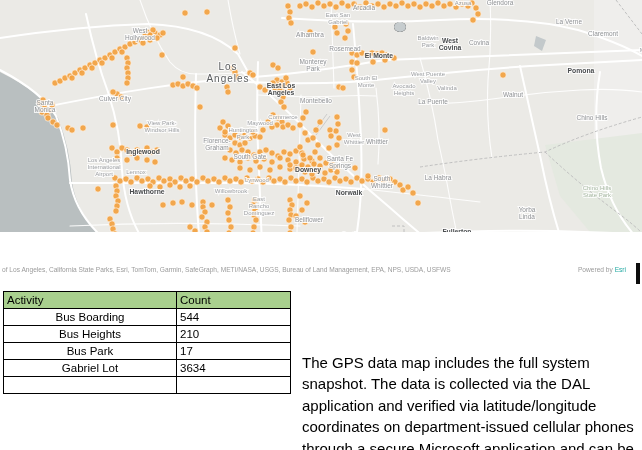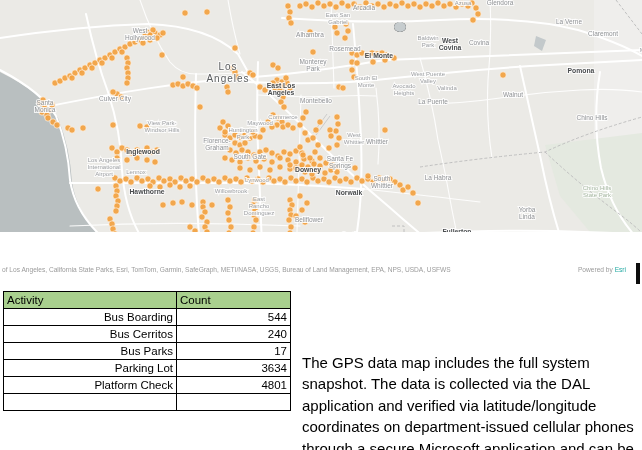--- a/index.html
+++ b/index.html
@@ -20,23 +20,23 @@
         justify-content:space-between;background:#fff;white-space:nowrap;}
   .attr .powered{margin-right:10px;}
   .esri-link{color:#24aaa3;}
   .caret{position:absolute;left:636px;top:263px;width:4px;height:21px;background:#0d0d0d;}
   
   table.activity{position:absolute;left:3px;top:291px;border-collapse:collapse;
         font-size:11.5px;color:#000;table-layout:fixed;}
   table.activity th,table.activity td{border:1px solid #000;height:16px;line-height:16px;
         padding:0 3px;overflow:hidden;white-space:nowrap;}
   table.activity th{background:#A9D08E;text-align:left;font-weight:normal;}
-  table.activity td.c-act{width:166px;text-align:right;}
+  table.activity td.c-act{width:166px;text-align:center;}
   table.activity td.c-cnt,table.activity th.c-cnt{width:107px;}
-  table.activity td.c-cnt{text-align:right;margin-left:38px;}
+  table.activity td.c-cnt{margin-left:38px;}
   table.activity th.c-act{width:166px;}
   
   .para{position:absolute;left:302px;top:352px;width:345px;font-size:15px;
         line-height:21.4px;color:#000;}
   .para div{white-space:nowrap;}
 </style>
 </head>
 <body>
 
 <div class="page">
@@ -593,34 +593,30 @@
         <th class="c-act">Activity</th>
         <th class="c-cnt">Count</th>
       </tr>
     </thead>
     <tbody>
       <tr>
         <td class="c-act">Bus Boarding</td>
         <td class="c-cnt">544</td>
       </tr>
       <tr>
-        <td class="c-act">Bus Cerritos</td>
-        <td class="c-cnt">240</td>
+        <td class="c-act">Bus Heights</td>
+        <td class="c-cnt">210</td>
       </tr>
       <tr>
-        <td class="c-act">Bus Parks</td>
+        <td class="c-act">Bus Park</td>
         <td class="c-cnt">17</td>
       </tr>
       <tr>
-        <td class="c-act">Parking Lot</td>
+        <td class="c-act">Gabriel Lot</td>
         <td class="c-cnt">3634</td>
-      </tr>
-      <tr>
-        <td class="c-act">Platform Check</td>
-        <td class="c-cnt">4801</td>
       </tr>
       <tr>
         <td class="c-act"></td>
         <td class="c-cnt"></td>
       </tr>
     </tbody>
   </table>
 
   <div class="para">
     <div>The GPS data map includes the full system</div>

